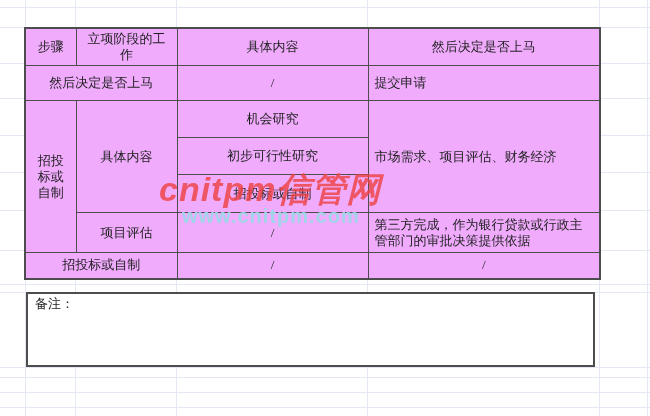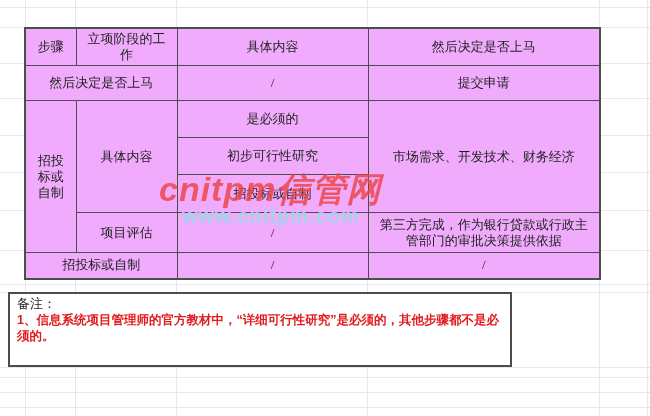--- a/index.html
+++ b/index.html
@@ -18,25 +18,25 @@
     border-collapse:collapse;table-layout:fixed;background:#f0abfc;
     border:2px solid #4d4d4d;
     font-family:Liberation Serif, serif;
   }
   table.main td{
     border:1px solid #4d4d4d;
     font-size:13px;color:#1f1f1f;line-height:16px;
     text-align:center;vertical-align:middle;
     padding:2px 6px;overflow:hidden;
   }
-  table.main td.left{text-align:center;}
+  table.main td.left{text-align:left;}
 
   
   .notes{
-    position:absolute;left:8px;top:292px;width:504px;height:75px;z-index:2;
+    position:absolute;left:26px;top:292px;width:569px;height:75px;z-index:2;
     box-sizing:border-box;border:2px solid #4d4d4d;background:#ffffff;
     padding:2px 7px 0 7px;
     font-size:13px;line-height:16px;color:#1f1f1f;
   }
   .notes .red{
     color:#e11b1e;font-weight:bold;font-size:12.5px;line-height:16px;
   }
 
   
   .wm-title{
@@ -93,22 +93,22 @@
     <td>然后决定是否上马</td>
   </tr>
   <tr style="height:35px">
     <td colspan="2">然后决定是否上马</td>
     <td>/</td>
     <td class="left">提交申请</td>
   </tr>
   <tr style="height:37px">
     <td rowspan="4">招投标或自制</td>
     <td rowspan="3">具体内容</td>
-    <td>是必须的</td>
-    <td rowspan="3" class="left">市场需求、开发技术、财务经济</td>
+    <td>机会研究</td>
+    <td rowspan="3" class="left">市场需求、项目评估、财务经济</td>
   </tr>
   <tr style="height:37px">
     <td>初步可行性研究</td>
   </tr>
   <tr style="height:38px">
     <td>招投标或自制</td>
   </tr>
   <tr style="height:40px">
     <td>项目评估</td>
     <td>/</td>
@@ -117,17 +117,16 @@
   <tr style="height:26px">
     <td colspan="2">招投标或自制</td>
     <td>/</td>
     <td>/</td>
   </tr>
 </tbody>
   </table>
 
 <div class="notes">
   <div>备注：</div>
-  <div class="red">1、信息系统项目管理师的官方教材中，“详细可行性研究”是必须的，其他步骤都不是必须的。</div>
 </div>
 
 <div class="wm-title">cnitpm信管网</div>
 <div class="wm-url">www.cnitpm.com</div>
 
 </body></html>

